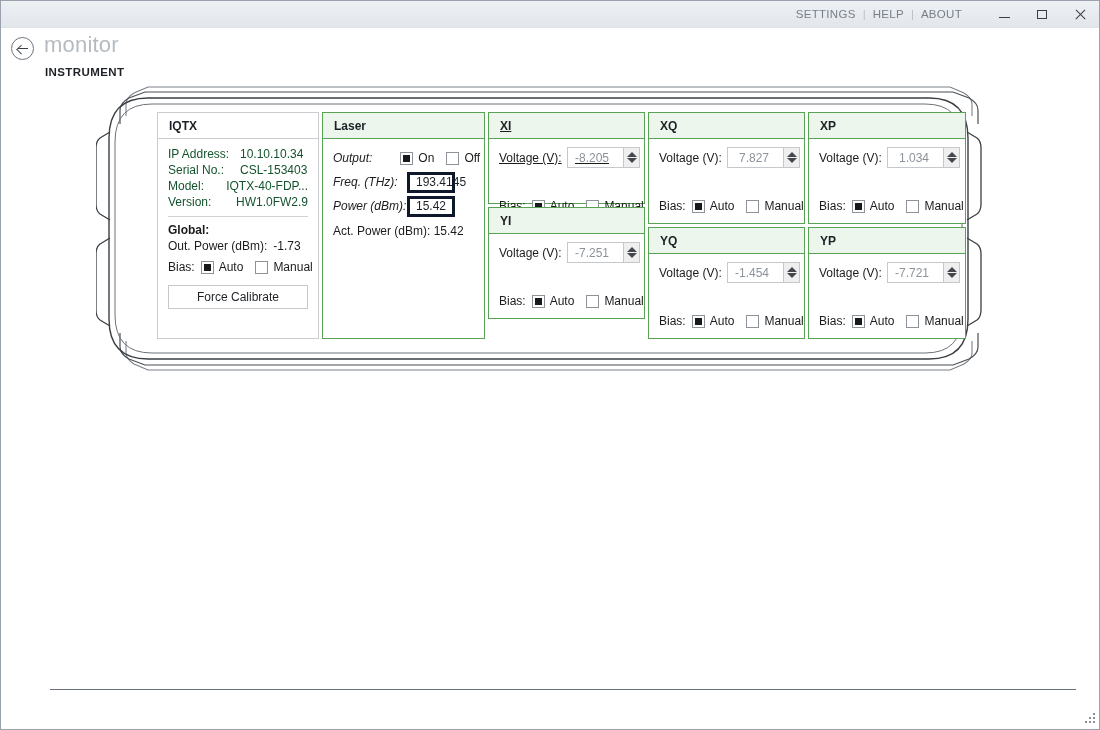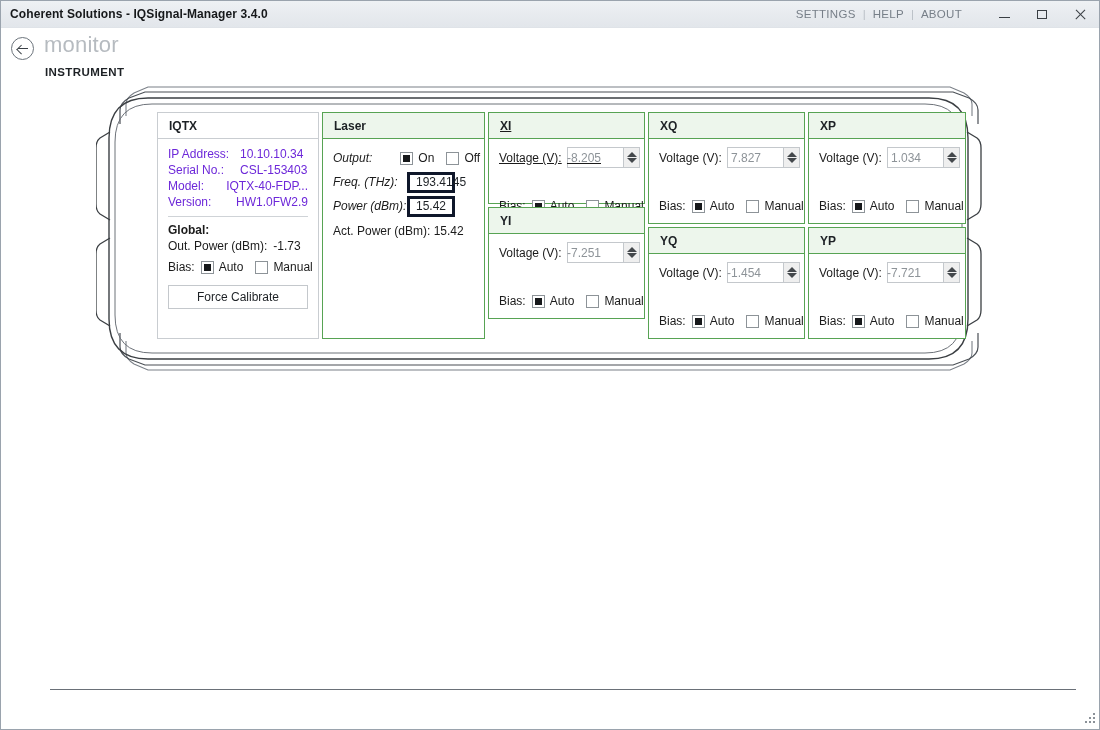--- a/index.html
+++ b/index.html
@@ -214,21 +214,21 @@
 
   
   .info-rows {
     padding: 0 10px;
     margin-top: -1px;
   }
   .info-row {
     display: flex;
     font-size: 12px;
     line-height: 16px;
-    color: #6d28d9;
+    color: #14532d;
     white-space: nowrap;
   }
   .info-label { width: 72px; }
   .info-value { flex: 1; }
   .divider {
     height: 1px;
     background: #cfd3d7;
     margin: 6px 10px 5px 10px;
   }
   .global-title {
@@ -336,21 +336,21 @@
   }
   .spin-field {
     border: 1px solid #c4c8cc;
     border-right: none;
     background: #ffffff;
     box-sizing: border-box;
     width: 56px;
     display: flex;
     align-items: center;
     justify-content: flex-end;
-    padding-right: 22px;
+    padding-right: 14px;
     font-size: 12px;
     color: #8d9398;
   }
   .spin-btns {
     width: 17px;
     border: 1px solid #c4c8cc;
     background: #efefef;
     box-sizing: border-box;
     display: flex;
     flex-direction: column;
@@ -396,21 +396,20 @@
     width: 2px; height: 2px;
     background: #8b9198;
   }
 </style>
 </head>
 <body>
 
 <div class="app-window">
 
   <div class="titlebar">
-    <div class="title-text">Coherent Solutions - IQSignal-Manager 3.4.0</div>
 
     <div class="menu-area">
       <span class="menu-item">SETTINGS</span>
       <span class="menu-sep">|</span>
       <span class="menu-item">HELP</span>
       <span class="menu-sep">|</span>
       <span class="menu-item">ABOUT</span>
     </div>
 
     <div class="win-btns">

